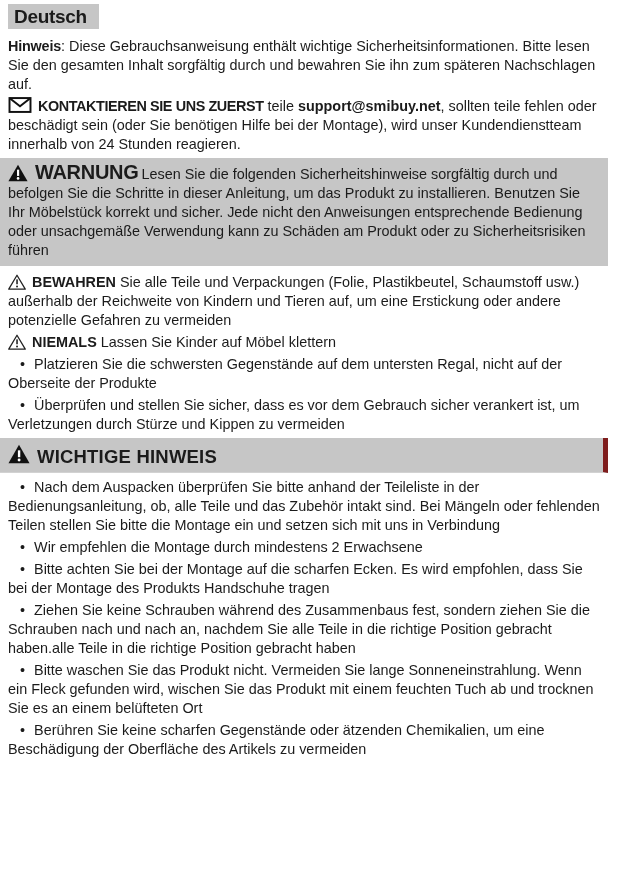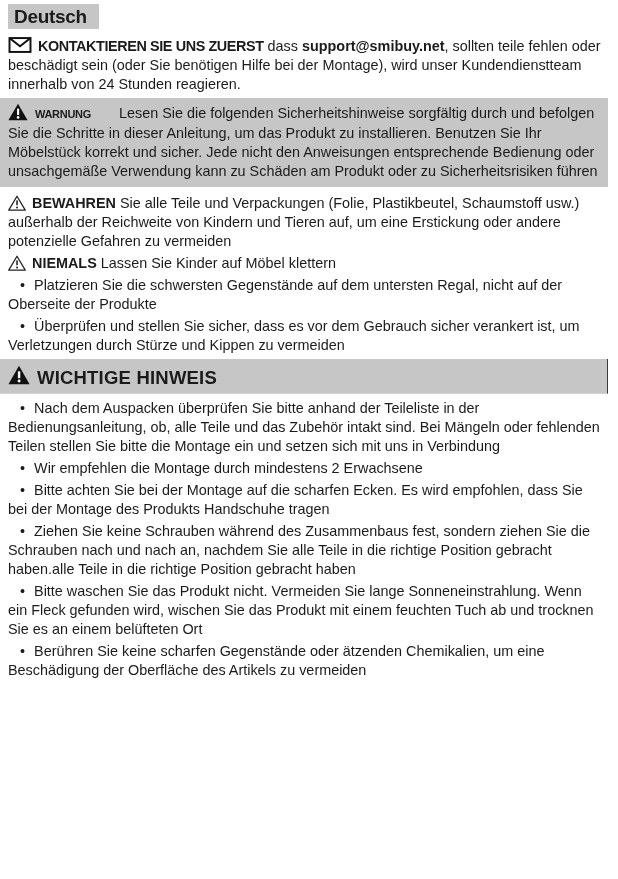--- a/index.html
+++ b/index.html
@@ -36,51 +36,54 @@
   .tri-filled { width:20px; height:18px; margin-right:7px; }
   .tri-outline { width:18px; height:16px; margin-right:6px; }
 
   
   .full-bleed {
     background:#c6c6c6;
     margin-left:-8px; margin-right:-4px;
     padding:5px 10px 6px 8px;
   }
   .warnung-block { margin-top:4px; margin-bottom:7px; }
-  .warnung-title { font-weight:bold; font-size:11px; letter-spacing:-0.3px; margin-right:28px; }
+  .warnung-title { font-weight:bold; font-size:20px; letter-spacing:-0.3px; margin-right:3px; }
 
   .wichtige-banner {
     margin-top:4px; margin-bottom:5px;
     padding-top:6px; 
-    border-right:1px solid #7f1d1d; border-bottom:1px solid #d2d2d2;
+    border-right:5px solid #7f1d1d; border-bottom:1px solid #d2d2d2;
   }
   .wichtige-banner .title { font-weight:bold; font-size:18.5px; letter-spacing:0.2px; vertical-align:middle; }
   .wichtige-banner .tri-filled { width:22px; height:20px; vertical-align:-4px; }
 
   
   .bullet { text-indent:12px; }
   .bmark { display:inline; margin-right:9px; }
 
   .caution { margin-bottom:3px; }
 </style>
 </head>
 <body>
 
 <div class="page">
 
   <div class="lang-banner">
     <span>Deutsch</span>
   </div>
 
+  <p>
+    <span class="lead">Hinweis</span><span>:  </span><span>Diese Gebrauchsanweisung enthält wichtige Sicherheitsinformationen. Bitte lesen Sie den gesamten Inhalt sorgfältig durch und bewahren Sie ihn zum späteren Nachschlagen auf.</span>
+  </p>
 
   <p>
     <span class="icon envelope"><svg viewBox="0 0 26 18" width="24" height="16">
           <rect x="1.2" y="1.2" width="23.6" height="15.6" fill="none" stroke="#111" stroke-width="2.2"></rect>
           <path d="M1.5 1.5 L13 10.5 L24.5 1.5" fill="none" stroke="#111" stroke-width="2.2"></path>
-        </svg></span><span class="caps-bold">KONTAKTIEREN SIE UNS ZUERST</span><span> dass </span><b>support@smibuy.net</b><span>, sollten teile fehlen oder beschädigt sein (oder Sie benötigen Hilfe bei der Montage), wird unser Kundendienstteam innerhalb von 24 Stunden reagieren.</span>
+        </svg></span><span class="caps-bold">KONTAKTIEREN SIE UNS ZUERST</span><span> teile </span><b>support@smibuy.net</b><span>, sollten teile fehlen oder beschädigt sein (oder Sie benötigen Hilfe bei der Montage), wird unser Kundendienstteam innerhalb von 24 Stunden reagieren.</span>
   </p>
 
   <div class="full-bleed warnung-block">
     <span class="icon tri-filled"><svg viewBox="0 0 24 21" width="20" height="18">
           <path d="M12 0.5 L23.5 20.5 L0.5 20.5 Z" fill="#111"></path>
           <rect x="10.8" y="6.5" width="2.6" height="7.5" fill="#fff"></rect>
           <circle cx="12.1" cy="17" r="1.6" fill="#fff"></circle>
         </svg></span><span class="warnung-title">WARNUNG</span><span>Lesen Sie die folgenden Sicherheitshinweise sorgfältig durch und befolgen Sie die Schritte in dieser Anleitung, um das Produkt zu installieren. Benutzen Sie Ihr Möbelstück korrekt und sicher. Jede nicht den Anweisungen entsprechende Bedienung oder unsachgemäße Verwendung kann zu Schäden am Produkt oder zu Sicherheitsrisiken führen</span>
   </div>
 

